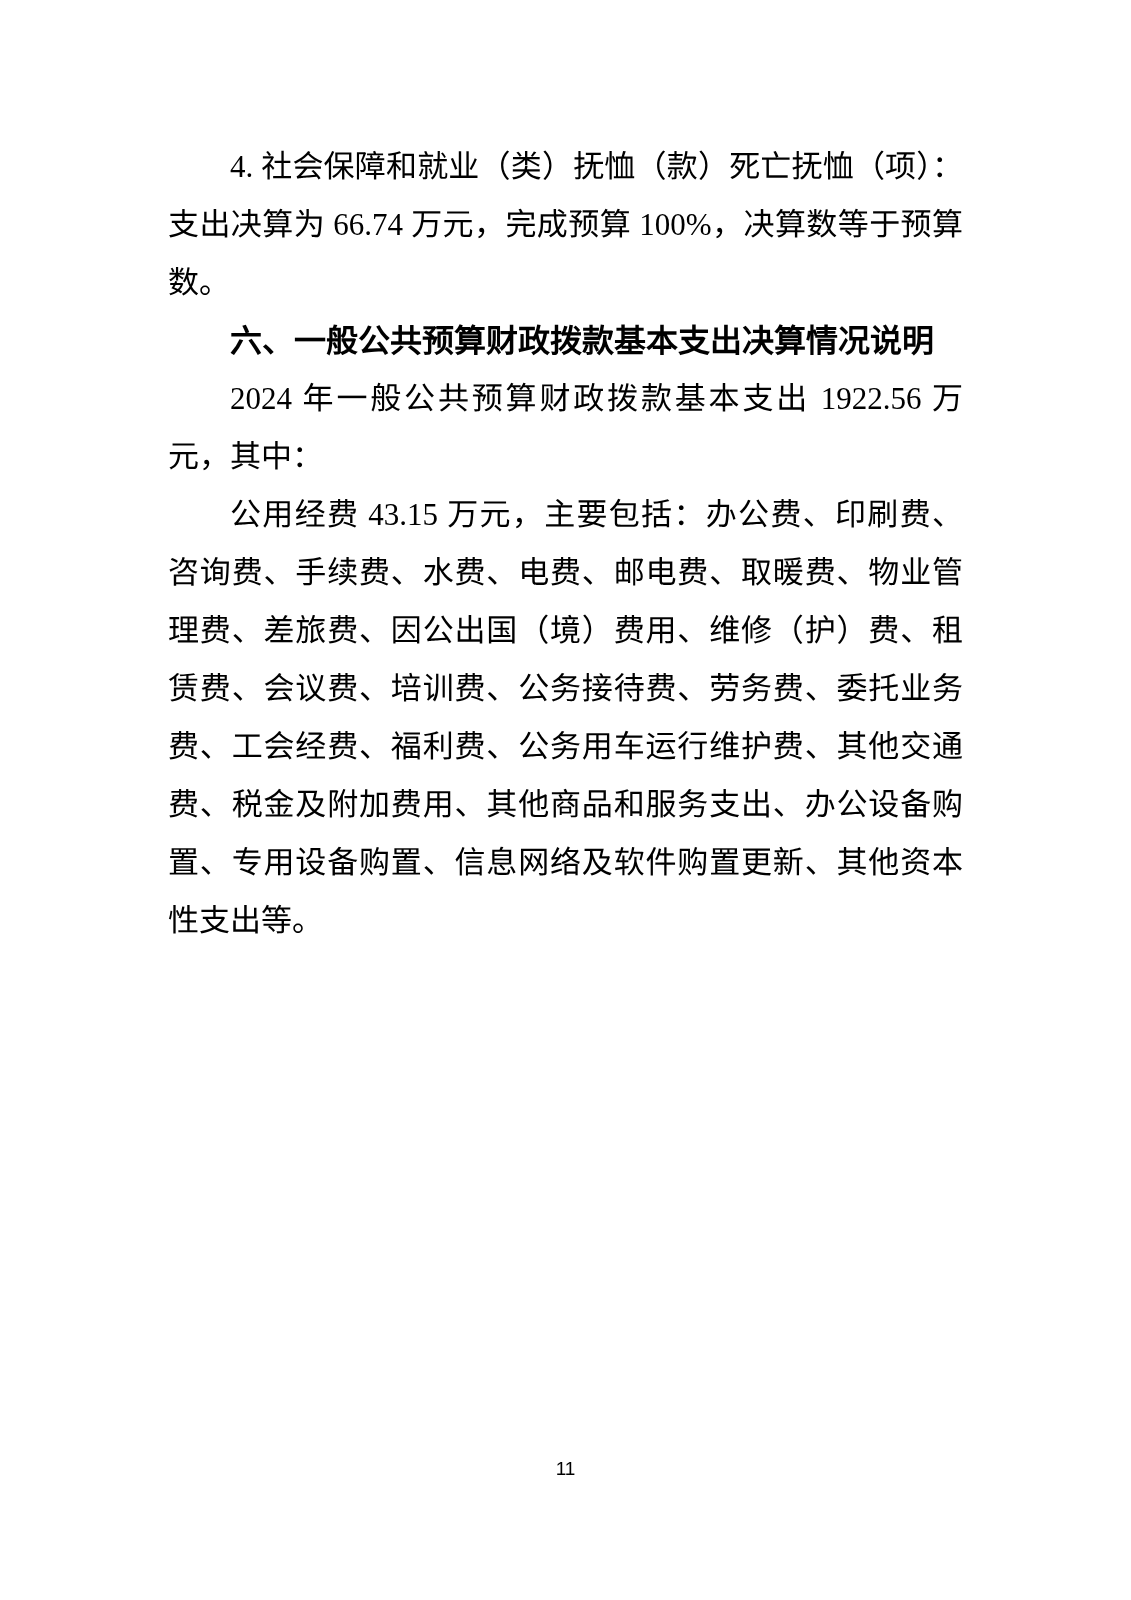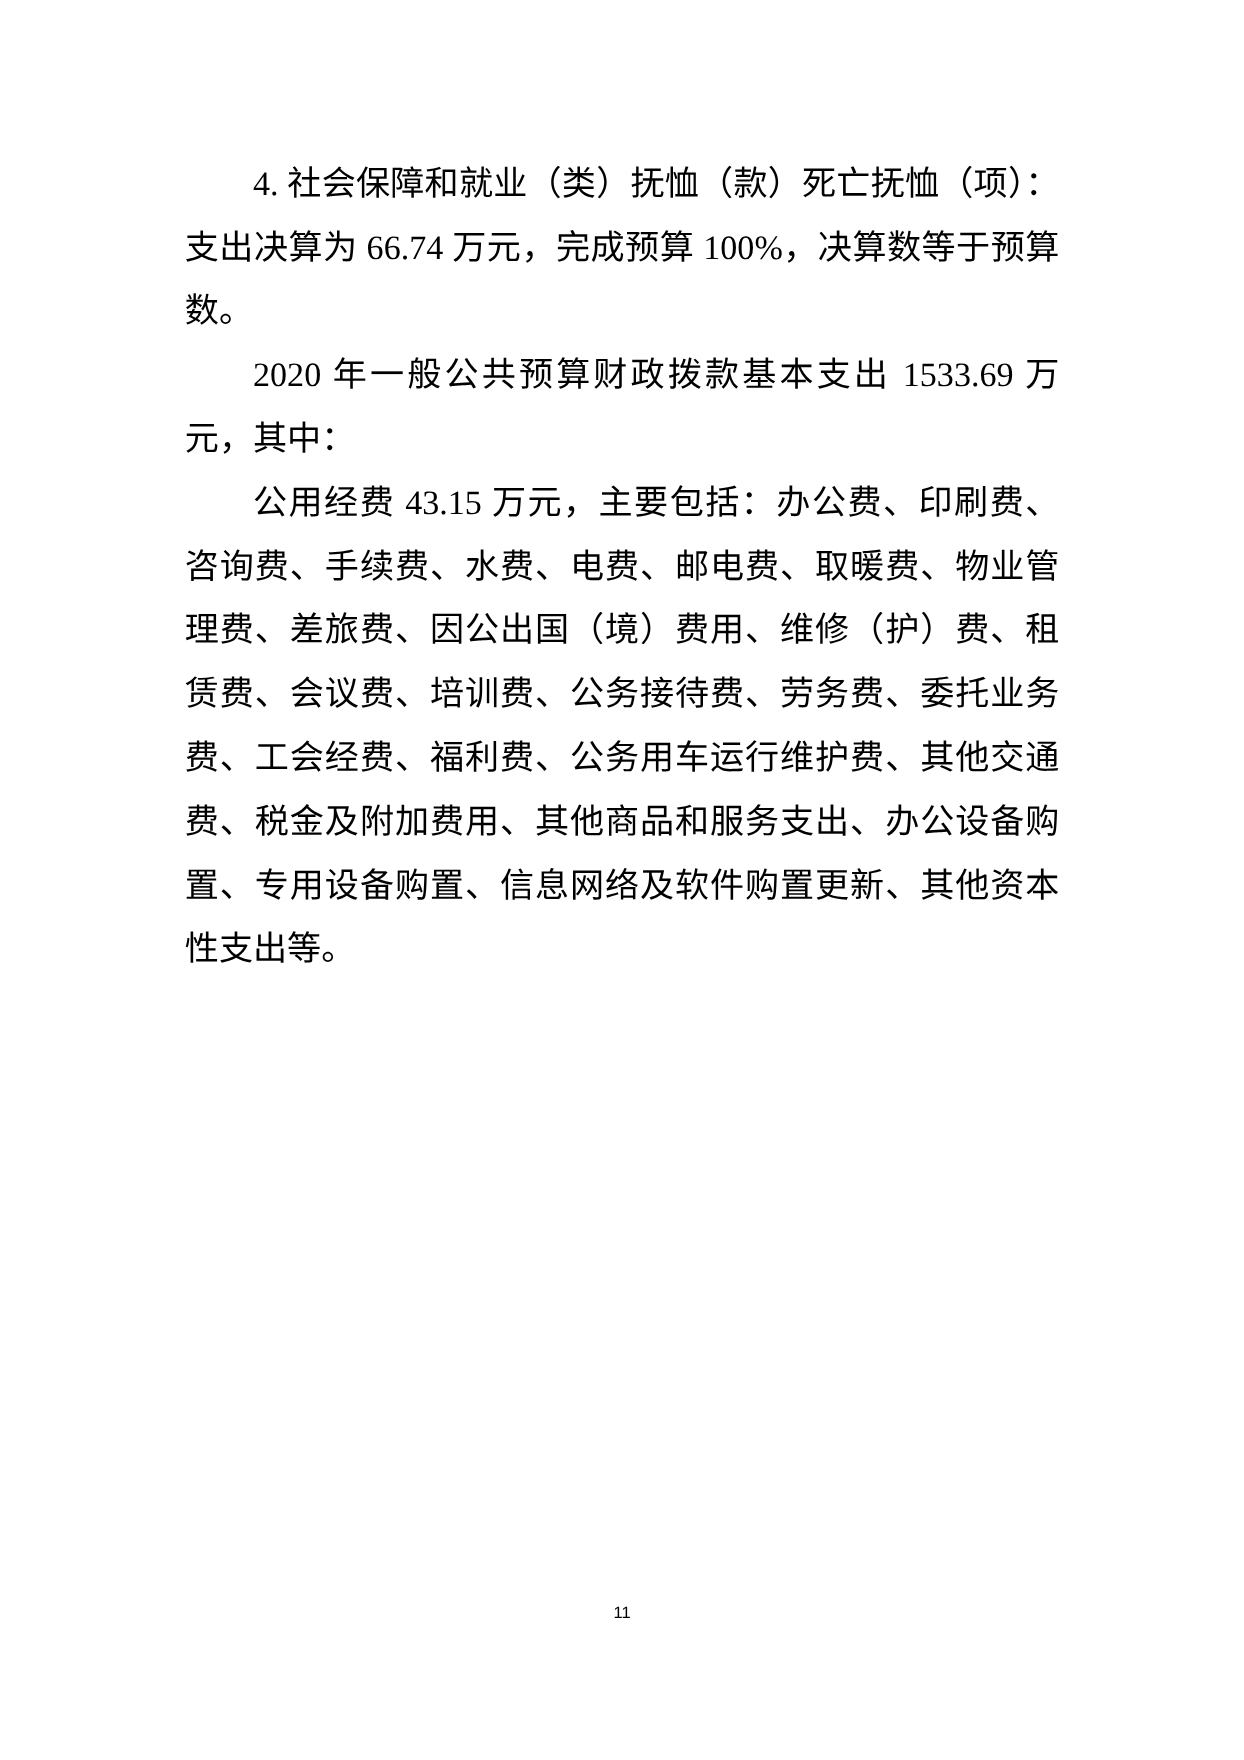--- a/index.html
+++ b/index.html
@@ -42,27 +42,28 @@
     text-align: left;
     white-space: nowrap;
   }
   .footer {
     position: absolute;
     left: 0;
     top: 1458px;
     width: 100%;
     text-align: center;
     font-family: "Liberation Sans", "DejaVu Sans", sans-serif;
-    font-size: 15px;
+    font-size: 19px;
     color: #000000;
   }
 </style>
 </head>
 <body>
 
 <div class="page">
   <div class="content">
     <p class="body-para">4. 社会保障和就业（类）抚恤（款）死亡抚恤（项）：支出决算为 66.74 万元，完成预算 100%，决算数等于预算数。</p>
-    <p class="body-para">2020 年一般公共预算财政拨款基本支出 1533.69 万元，其中：</p>
+    <h2 class="heading">六、一般公共预算财政拨款基本支出决算情况说明</h2>
+    <p class="body-para">2024 年一般公共预算财政拨款基本支出 1922.56 万元，其中：</p>
     <p class="body-para">公用经费 43.15 万元，主要包括：办公费、印刷费、咨询费、手续费、水费、电费、邮电费、取暖费、物业管理费、差旅费、因公出国（境）费用、维修（护）费、租赁费、会议费、培训费、公务接待费、劳务费、委托业务费、工会经费、福利费、公务用车运行维护费、其他交通费、税金及附加费用、其他商品和服务支出、办公设备购置、专用设备购置、信息网络及软件购置更新、其他资本性支出等。</p>
   </div>
   <div class="footer">11</div>
 </div>
 
 </body></html>

